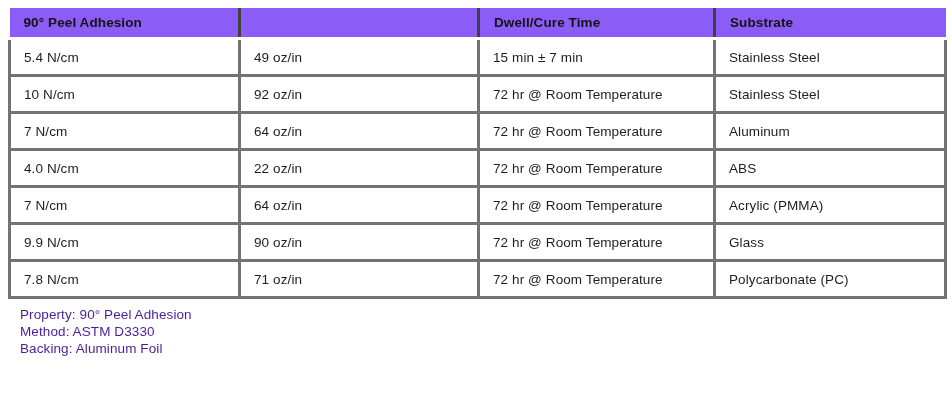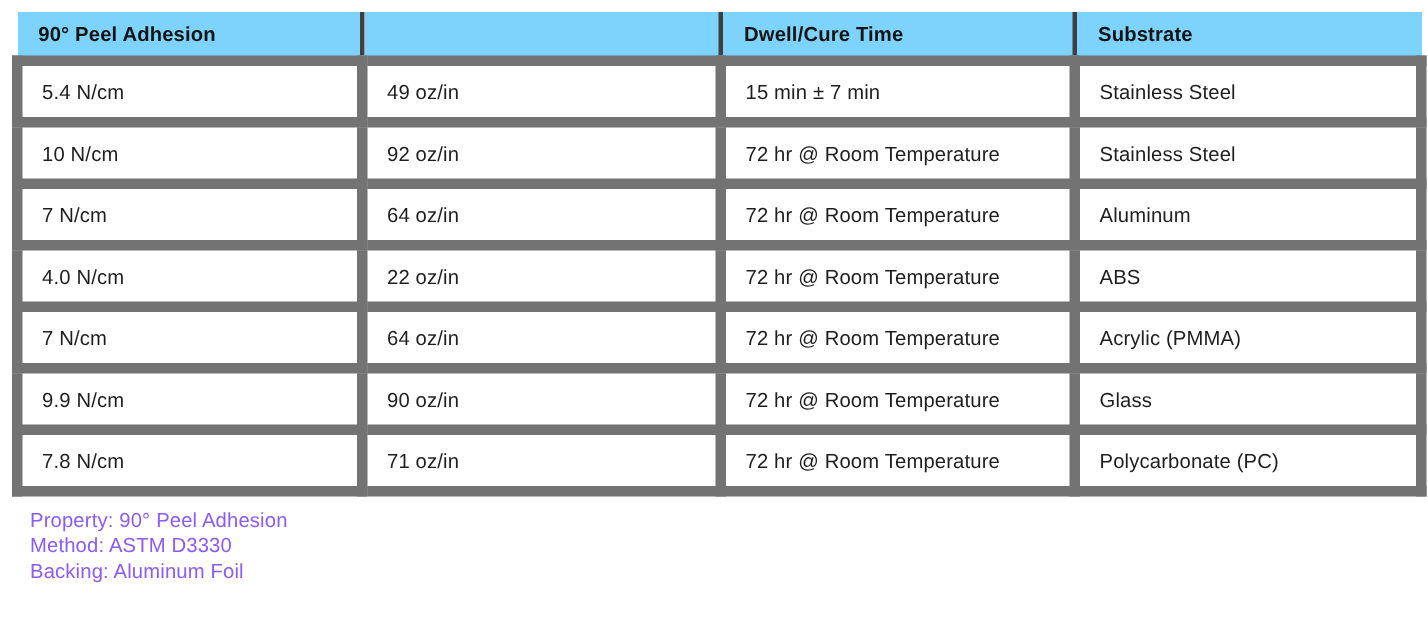--- a/index.html
+++ b/index.html
@@ -20,54 +20,54 @@
   table.spec-table {
     border-collapse: collapse;
     table-layout: fixed;
     width: 936px;
   }
   .spec-table col.c1 { width: 230px; }
   .spec-table col.c2 { width: 239px; }
   .spec-table col.c3 { width: 236px; }
   .spec-table col.c4 { width: 231px; }
   .spec-table th {
-    background: #7dd3fc;
+    background: #8b5cf6;
     border: none;
     border-bottom: 3px solid #ffffff;
     height: 29px;
     text-align: left;
     vertical-align: middle;
     padding: 0 8px 0 14px;
     font-size: 13.5px;
     font-weight: 700;
     color: #141414;
     letter-spacing: 0.1px;
     white-space: nowrap;
     overflow: hidden;
   }
   .spec-table th + th { border-left: 3px solid #404040; }
   .spec-table td {
-    border: 7px solid #737373;
+    border: 3px solid #737373;
     height: 34px;
     vertical-align: middle;
     padding: 0 8px 0 13px;
     font-size: 13.5px;
     font-weight: 400;
     color: #1e1e1e;
     letter-spacing: 0.1px;
     white-space: nowrap;
     overflow: hidden;
     background: #ffffff;
   }
   .footnotes {
     margin-top: 7px;
     padding-left: 12px;
     font-size: 13.5px;
     line-height: 17px;
-    color: #8b5cf6;
+    color: #4c1d95;
     letter-spacing: 0.1px;
   }
   .footnotes div { margin: 0; }
 </style>
 </head>
 <body>
 
 <div class="page">
 
   <table class="spec-table">

